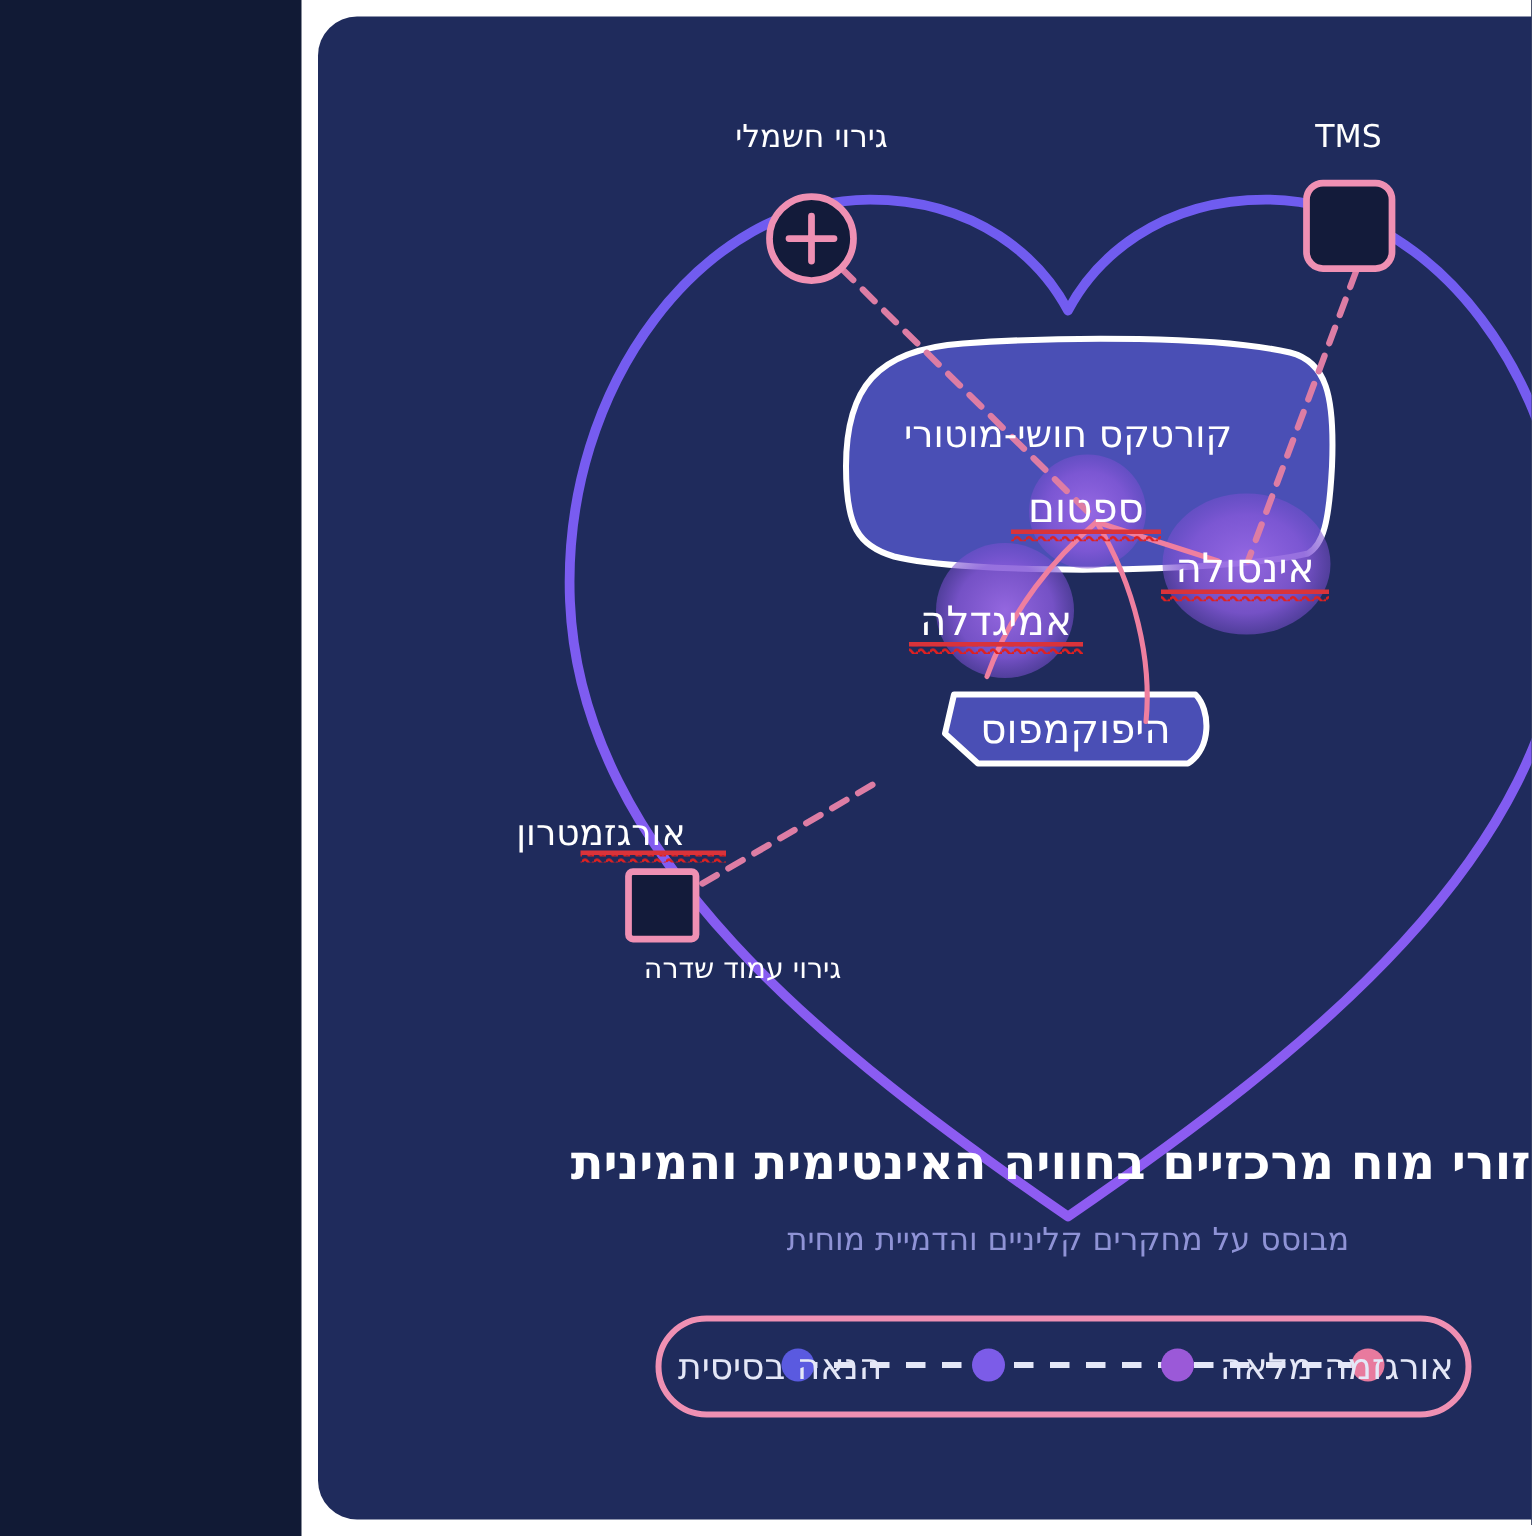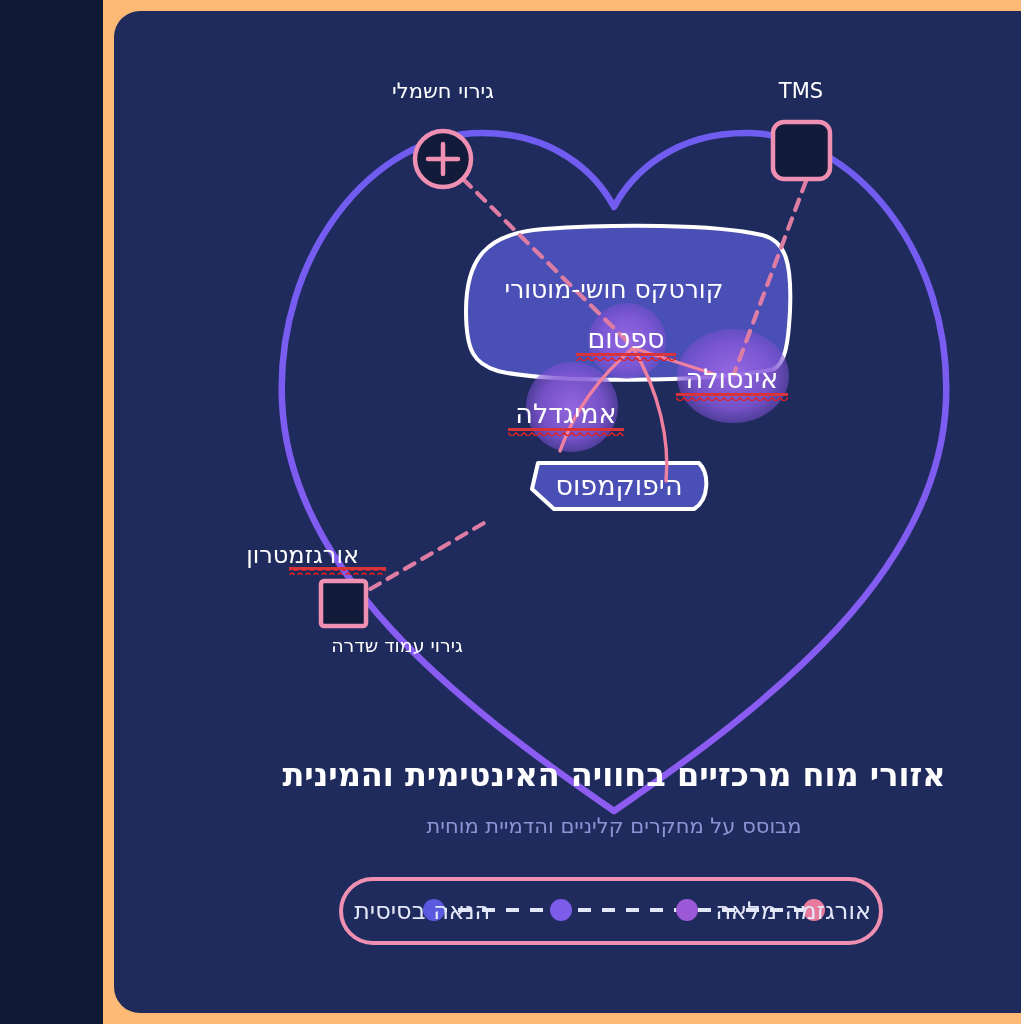--- a/index.html
+++ b/index.html
@@ -9,23 +9,23 @@
     background: #111a35;
   }
   body {
     width: 1021px;
     height: 1024px;
     overflow: hidden;
     font-family: "DejaVu Sans", "Liberation Sans", sans-serif;
   }
   #stage {
     position: relative;
-    width: 918px;
+    width: 820px;
     height: 1024px;
-    background: #fdba74;
+    background: #ffffff;
   }
   #panel {
     position: absolute;
     left: 11px;
     top: 11px;
     width: 999px;
     height: 1002px;
     background: #1f2b5c;
     border-radius: 26px;
     overflow: hidden;

